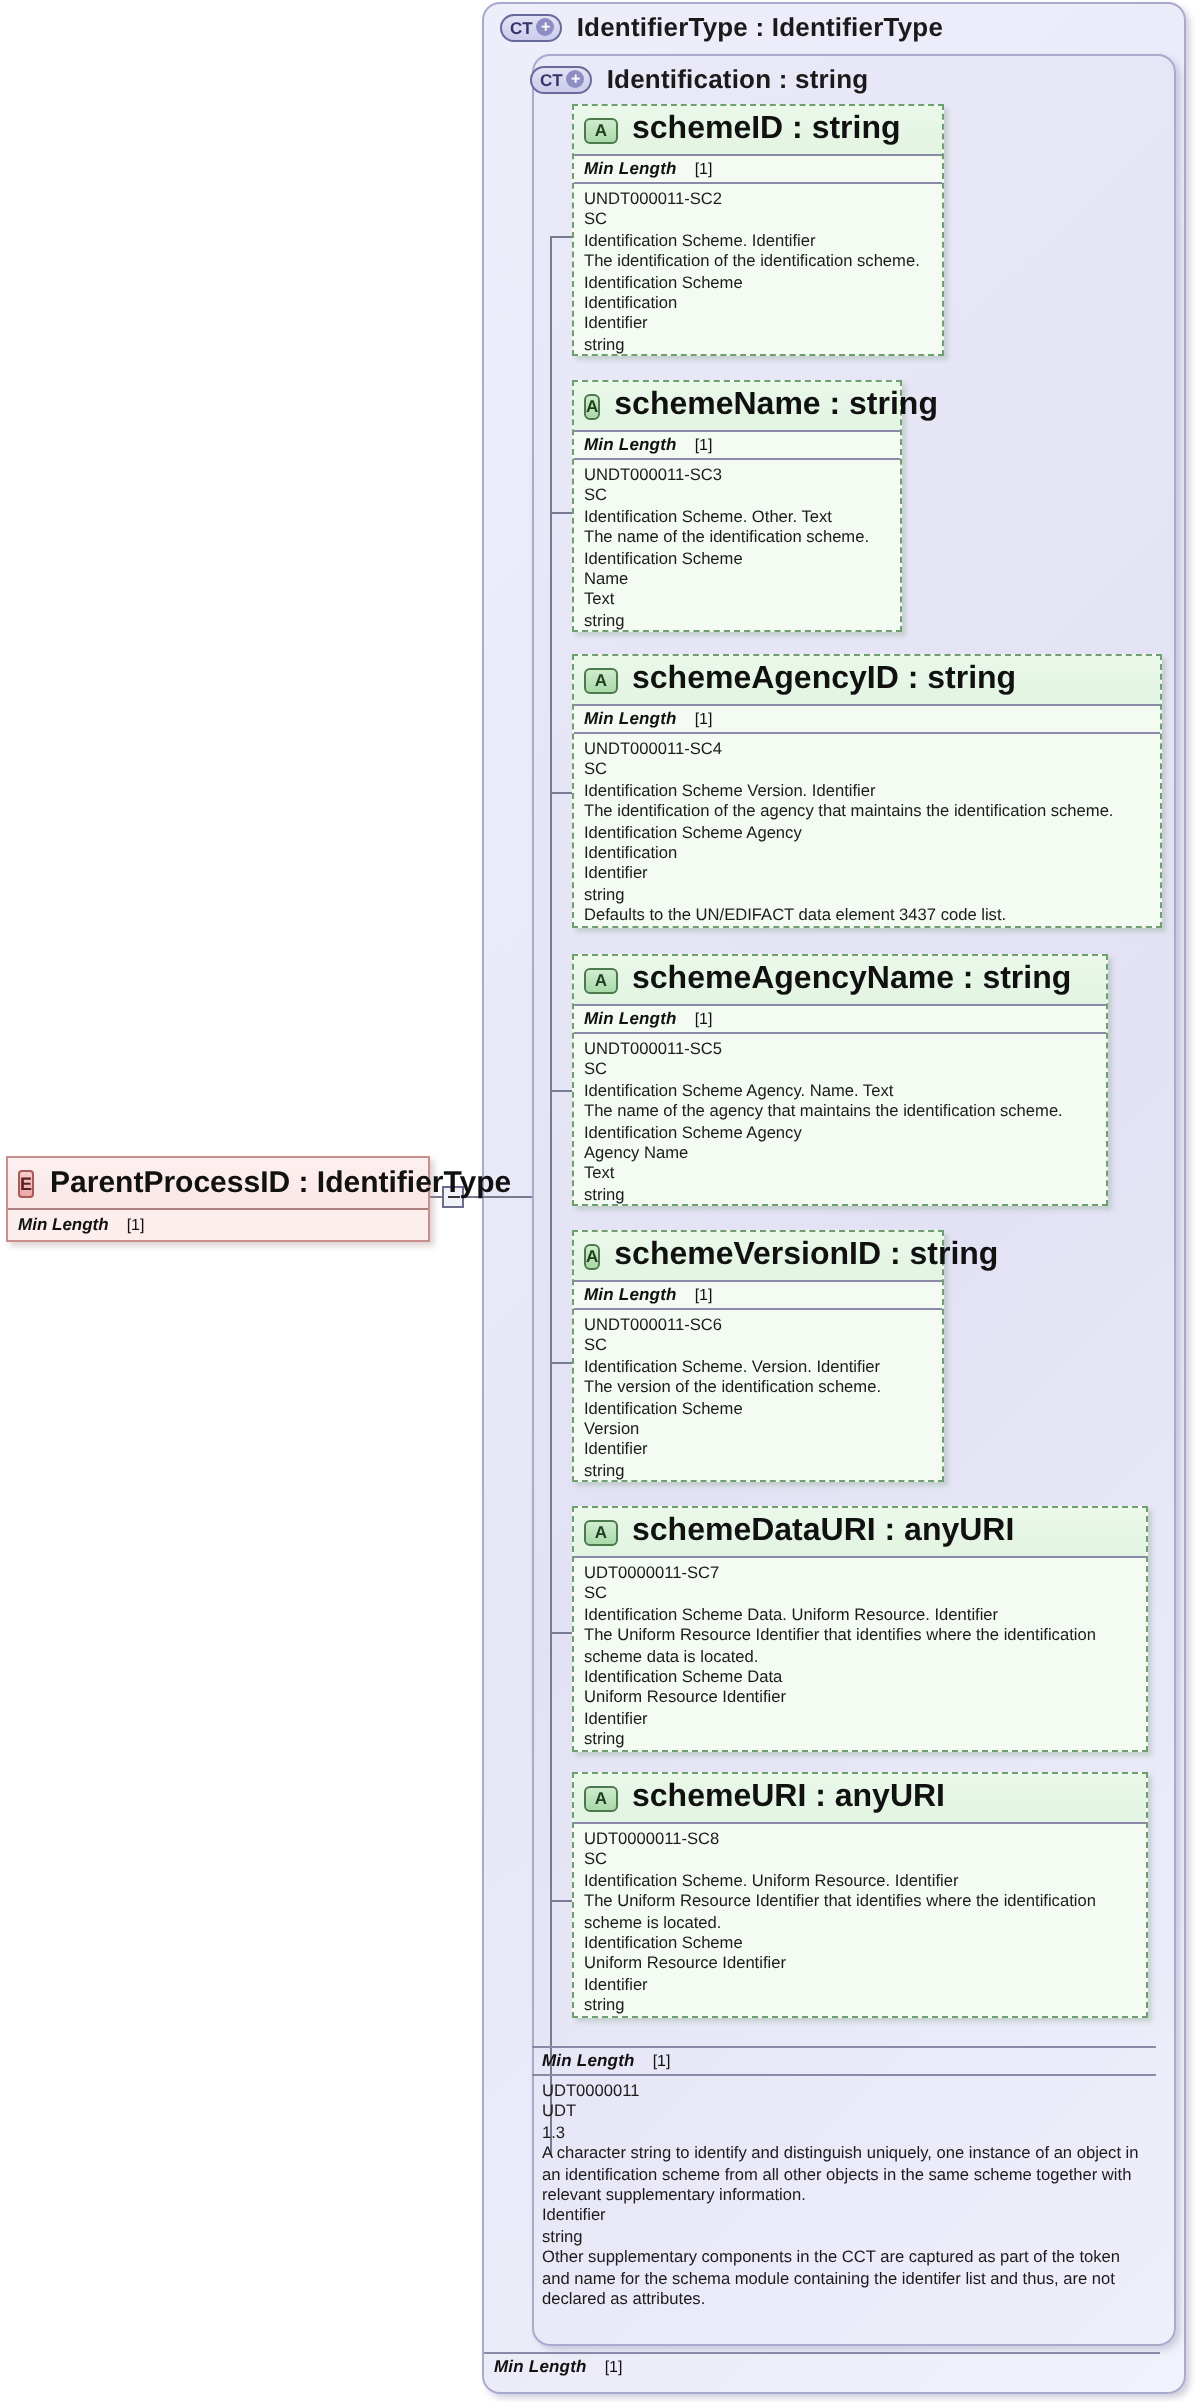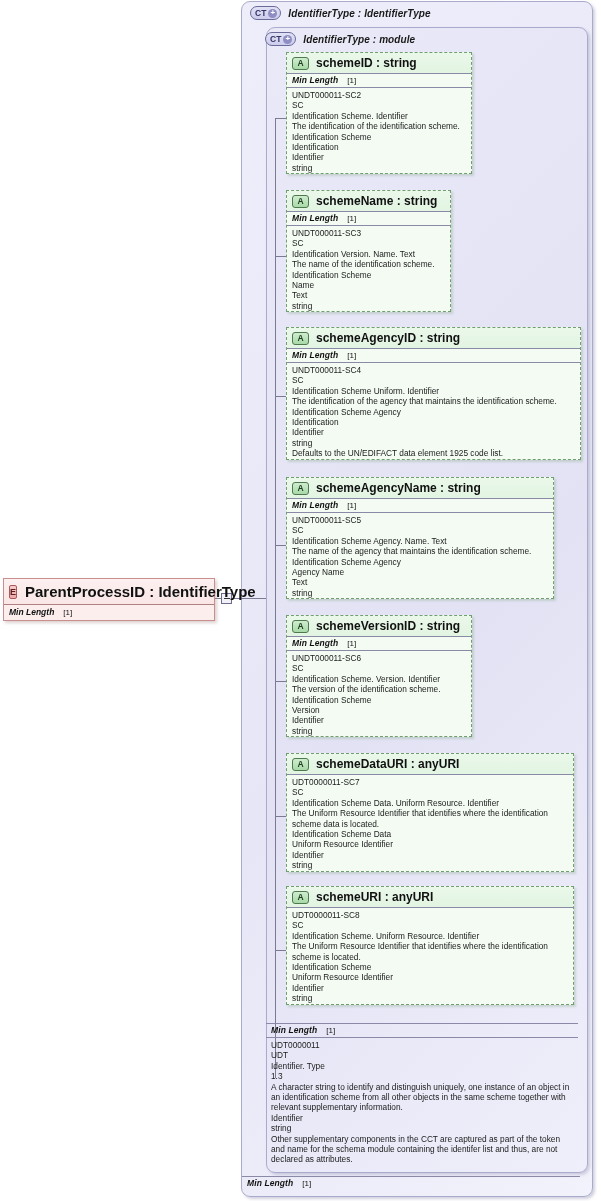--- a/index.html
+++ b/index.html
@@ -32,23 +32,22 @@
     box-shadow: 2px 2px 3px rgba(120,120,160,0.3);
   }
 
   .ct-header {
     position: absolute;
     display: flex; align-items: center;
     gap: 7px;
     white-space: nowrap;
   }
   .ct-header .ct-title {
-    font-size: 10px; font-weight: bold; color: #1a1a1a;
+    font-size: 13px; font-weight: bold; color: #1a1a1a;
     letter-spacing: .1px;
-    font-style: italic;
   }
 
   
   .icon-ct {
     display: inline-flex; align-items: center; justify-content: center;
     gap: 2px;
     height: 14px; padding: 0 3px 0 4px;
     border: 1px solid #6a6a9a;
     border-radius: 7px;
     background: linear-gradient(#e2e2f5,#ccccec);
@@ -70,21 +69,21 @@
     border: 1px dashed #6f9f6f;
     box-shadow: 2px 2px 2px rgba(140,170,140,0.35);
   }
   .attr-title {
     display: flex; align-items: center; gap: 7px;
     padding: 3px 6px 3px 5px;
     white-space: nowrap;
     background: linear-gradient(#eaf8ea,#e2f4e2);
   }
   .attr-title .name {
-    font-size: 12px; font-weight: bold; color: #111111;
+    font-size: 16px; font-weight: bold; color: #111111;
   }
   .icon-a {
     display: inline-flex; align-items: center; justify-content: center;
     width: 17px; height: 13px;
     border: 1px solid #4d7a4d;
     border-radius: 3px;
     background: linear-gradient(#cfeccf,#a9d9a9);
     font-size: 8.5px; font-weight: bold; color: #1d3d1d;
   }
   .facet-row {
@@ -180,21 +179,21 @@
     </span>
     <span class="ct-title">IdentifierType : IdentifierType</span>
   </div>
 
   <div class="ct-inner"></div>
   <div class="ct-header" style="left:265px; top:32px;">
     <span class="icon-ct">
       <span>CT</span>
         <span class="plus">+</span>
     </span>
-    <span class="ct-title">IdentifierType : module</span>
+    <span class="ct-title">Identification : string</span>
   </div>
 
   <div class="conn conn-h" style="left:215px; top:598px; width:7px;"></div>
   <div class="expander" style="left:221px; top:593px;">
     <span class="bar"></span>
   </div>
   <div class="conn conn-h" style="left:232px; top:598px; width:34px;"></div>
 
   <div class="conn conn-v" style="left:275px; top:118px; height:960px;"></div>
 
@@ -226,21 +225,21 @@
       <span class="icon-a">A</span>
       <span class="name">schemeName : string</span>
     </div>
     <div class="facet-row">
       <span class="facet-name">Min Length</span>
       <span class="facet-val">[1]</span>
     </div>
     <div class="doc-lines">
       <div>UNDT000011-SC3</div>
       <div>SC</div>
-      <div>Identification Version. Name. Text</div>
+      <div>Identification Scheme. Other. Text</div>
       <div>The name of the identification scheme.</div>
       <div>Identification Scheme</div>
       <div>Name</div>
       <div>Text</div>
       <div>string</div>
     </div>
   </div>
 
   <div class="conn conn-h" style="left:275px; top:396px; width:11px;"></div>
   <div class="attr-box" style="left:286px; top:327px; width:295px;">
@@ -248,27 +247,27 @@
       <span class="icon-a">A</span>
       <span class="name">schemeAgencyID : string</span>
     </div>
     <div class="facet-row">
       <span class="facet-name">Min Length</span>
       <span class="facet-val">[1]</span>
     </div>
     <div class="doc-lines">
       <div>UNDT000011-SC4</div>
       <div>SC</div>
-      <div>Identification Scheme Uniform. Identifier</div>
+      <div>Identification Scheme Version. Identifier</div>
       <div>The identification of the agency that maintains the identification scheme.</div>
       <div>Identification Scheme Agency</div>
       <div>Identification</div>
       <div>Identifier</div>
       <div>string</div>
-      <div>Defaults to the UN/EDIFACT data element 1925 code list.</div>
+      <div>Defaults to the UN/EDIFACT data element 3437 code list.</div>
     </div>
   </div>
 
   <div class="conn conn-h" style="left:275px; top:545px; width:11px;"></div>
   <div class="attr-box" style="left:286px; top:477px; width:268px;">
     <div class="attr-title">
       <span class="icon-a">A</span>
       <span class="name">schemeAgencyName : string</span>
     </div>
     <div class="facet-row">
@@ -346,21 +345,20 @@
   </div>
 
   <div class="ct-doc" style="left:266px; top:1023px; width:312px;">
     <div class="facet-row">
       <span class="facet-name">Min Length</span>
       <span class="facet-val">[1]</span>
     </div>
     <div class="doc-lines">
       <div>UDT0000011</div>
       <div>UDT</div>
-      <div>Identifier. Type</div>
       <div>1.3</div>
       <div>A character string to identify and distinguish uniquely, one instance of an object in an identification scheme from all other objects in the same scheme together with relevant supplementary information.</div>
       <div>Identifier</div>
       <div>string</div>
       <div>Other supplementary components in the CCT are captured as part of the token and name for the schema module containing the identifer list and thus, are not declared as attributes.</div>
     </div>
   </div>
 
   <div class="ct-doc" style="left:242px; top:1176px; width:338px;">
     <div class="facet-row" style="border-bottom:none;">

